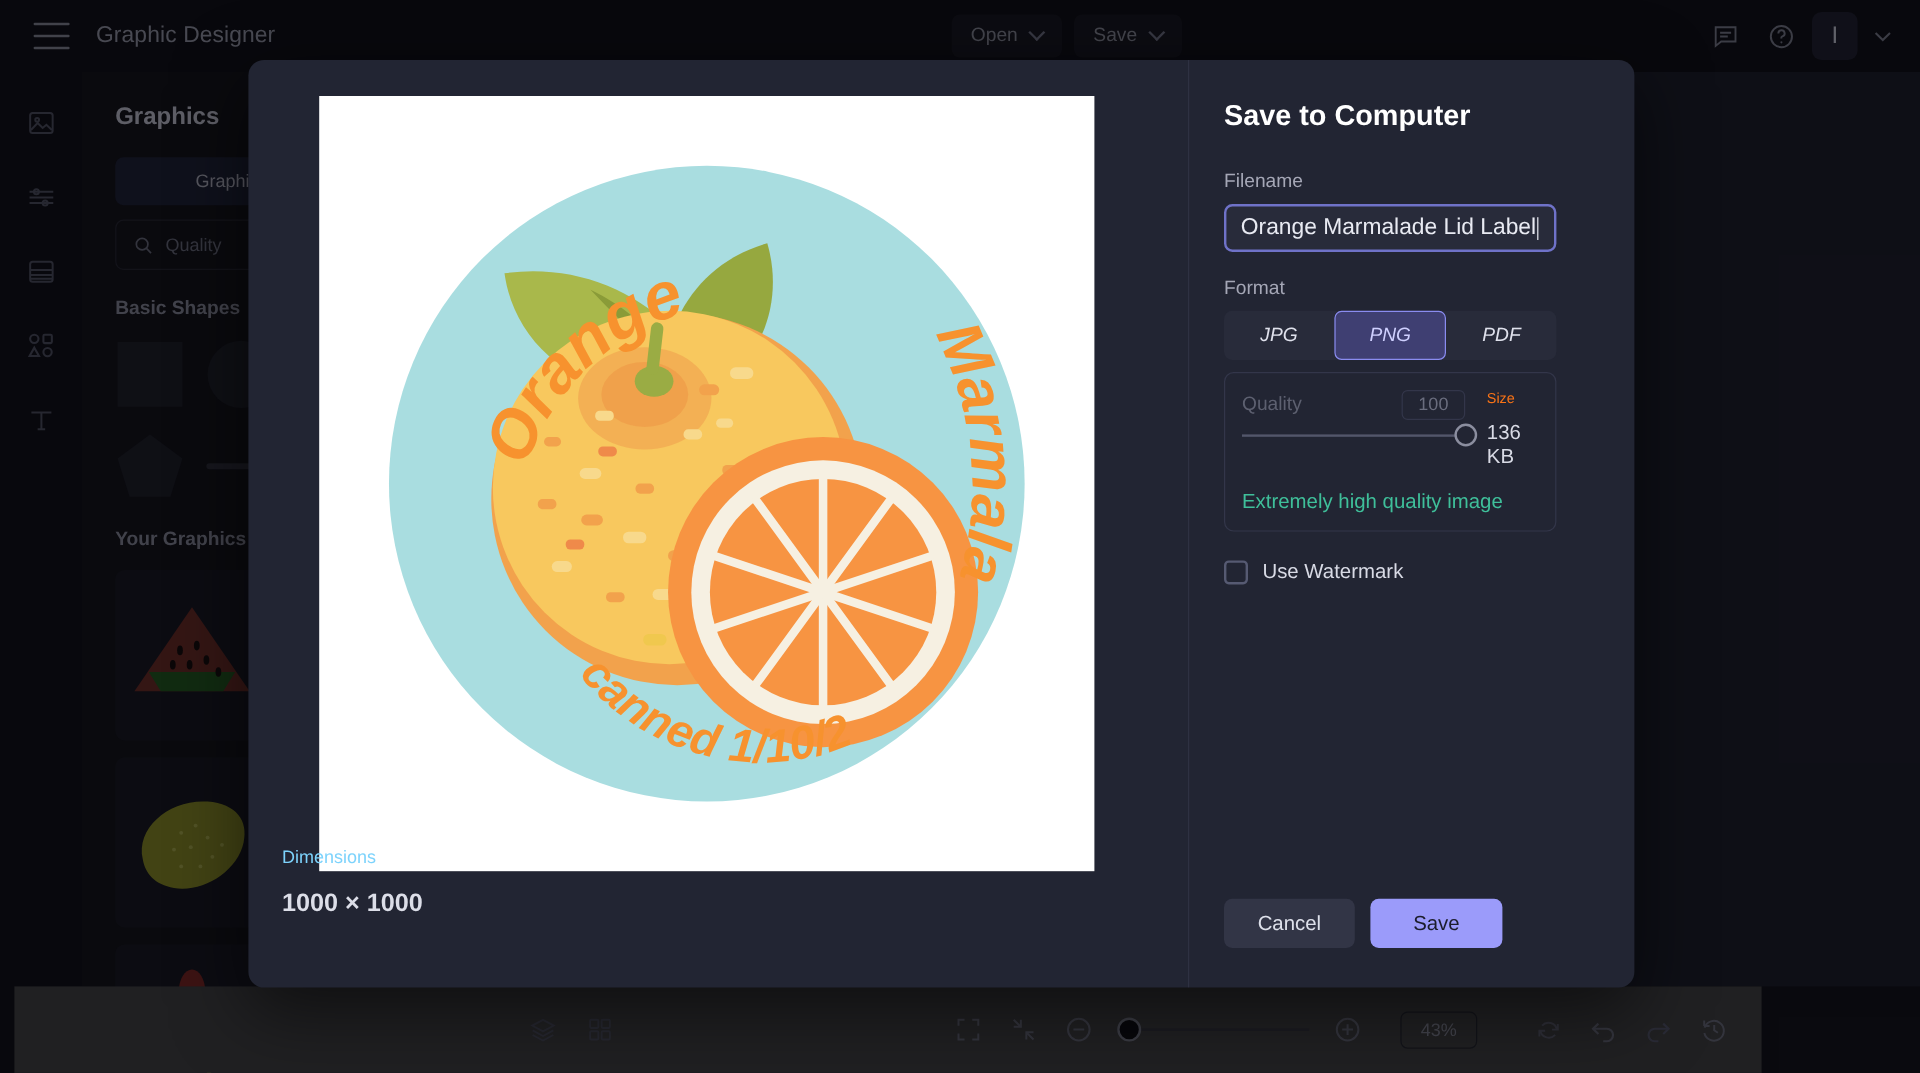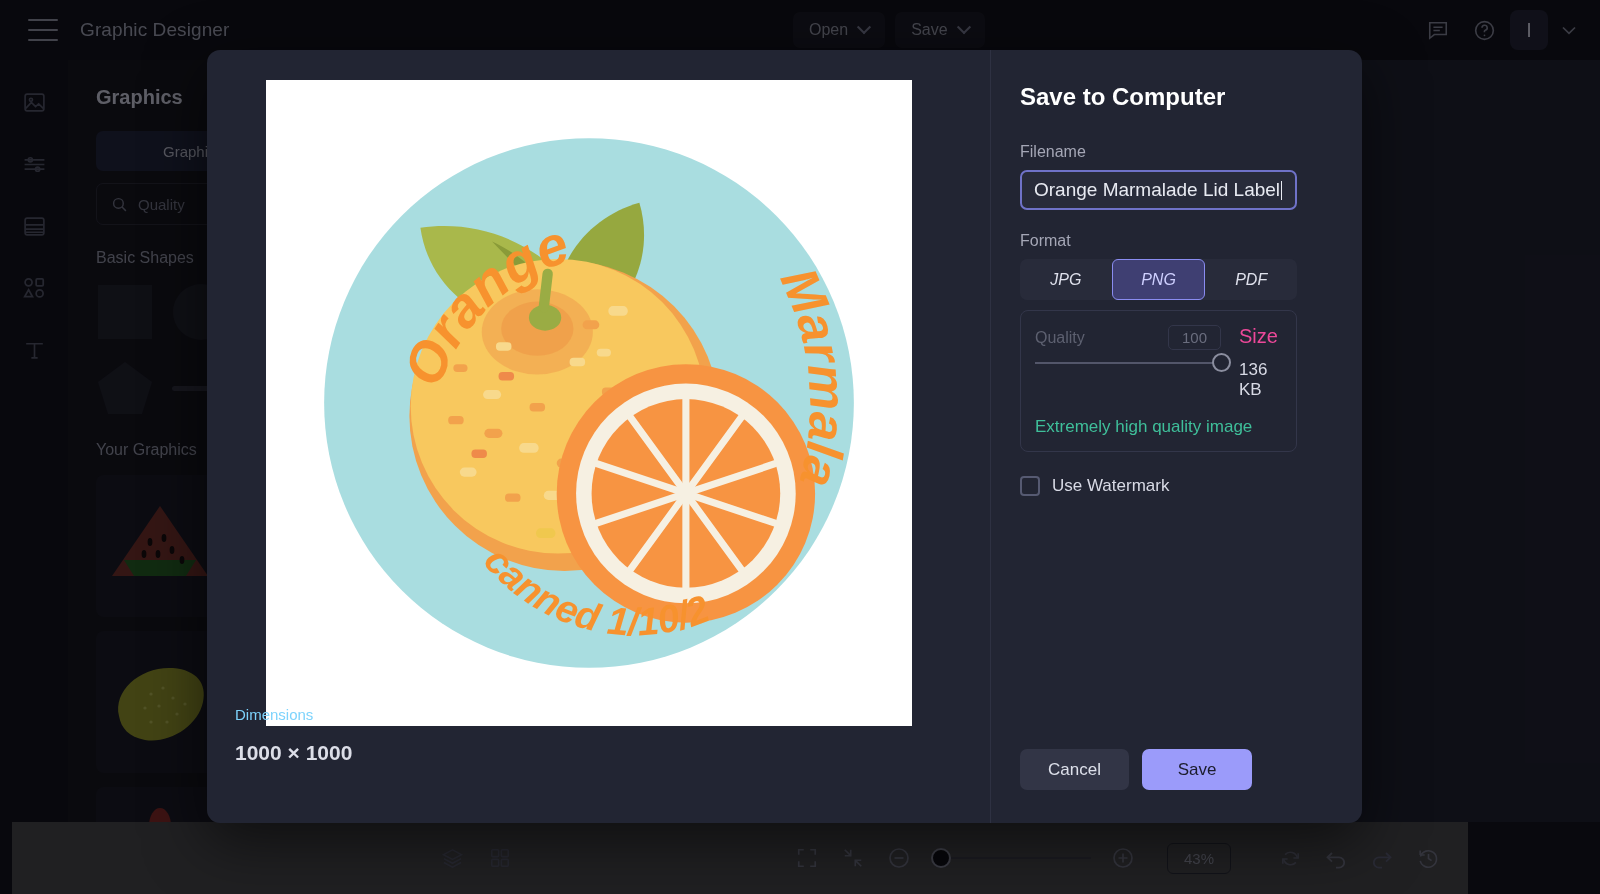--- a/index.html
+++ b/index.html
@@ -60,21 +60,21 @@
   }
   .sidebar h2 { font-size: 20px; color: #c9cbd8; font-weight: bold; margin-bottom: 22px; }
   .sb-tab {
     height: 40px; border-radius: 7px; background: #1c1f33; display: flex; align-items: center;
     justify-content: center; color: #b6b8c6; font-size: 15px; cursor: pointer; margin-bottom: 12px;
   }
   .sb-search {
     height: 42px; border-radius: 7px; border: 1px solid #24242e; display: flex; align-items: center;
     gap: 10px; padding: 0 14px; color: #6b6d7c; font-size: 15px; cursor: text; margin-bottom: 24px;
   }
-  .sb-label { font-size: 16px; color: #8b8d9b; margin-bottom: 16px; }
+  .sb-label { font-size: 16px; color: #8b8d9b; margin-bottom: 16px; font-weight: bold; }
   .shape-grid { display: flex; flex-wrap: wrap; gap: 18px; margin-bottom: 24px; }
   .shape { width: 58px; height: 58px; display: flex; align-items: center; justify-content: center; cursor: pointer; }
   .sq { width: 54px; height: 54px; background: #1c1d25; }
   .ci { width: 56px; height: 56px; border-radius: 50%; background: #1c1d25; }
   .line { width: 90px; height: 5px; background: #2a2b35; border-radius: 3px; }
   .thumbs { display: flex; flex-direction: column; gap: 14px; }
   .thumb { width: 128px; height: 142px; background: #15161d; border-radius: 8px;
            display: flex; align-items: center; justify-content: center; cursor: pointer; overflow: hidden; }
 
   
@@ -132,21 +132,21 @@
   }
   .q-row { display: flex; align-items: flex-start; }
   .q-left { flex: 1; }
   .q-head { display: flex; align-items: center; justify-content: space-between; margin-bottom: 12px; }
   .q-title { font-size: 16px; color: #5d6070; }
   .q-num { font-size: 15px; color: #6a6d7e; border: 1px solid #33364a; border-radius: 5px; padding: 3px 13px; }
   .q-slider { width: 186px; height: 2px; background: #53566a; position: relative; margin-top: 4px; }
   .q-knob { position: absolute; right: -10px; top: -9px; width: 19px; height: 19px; border-radius: 50%;
             border: 2px solid #8b8e9f; background: #222533; }
   .q-right { width: 96px; padding-left: 18px; }
-  .q-size-label { font-size: 20px; color: #ec4899; margin-bottom: 12px; }
+  .q-size-label { font-size: 12px; color: #f97316; margin-bottom: 12px; }
   .q-size-val { font-size: 17px; color: #d8dae5; }
   .q-note { margin-top: 17px; font-size: 17px; color: #3fbf9a; }
   .wm-row { display: flex; align-items: center; gap: 12px; margin-top: 24px; cursor: pointer; }
   .wm-box { width: 20px; height: 20px; border-radius: 4px; border: 2px solid #565a72; background: transparent; }
   .wm-label { font-size: 17px; color: #d8dae5; }
   .action-row { position: absolute; left: 0; bottom: 33px; width: 372px; padding: 0 29px;
                 display: flex; gap: 13px; }
   .btn { height: 41px; border-radius: 7px; display: flex; align-items: center; justify-content: center;
          font-size: 17px; cursor: pointer; }
   .btn-cancel { width: 109px; background: #323546; color: #dde0ea; }

